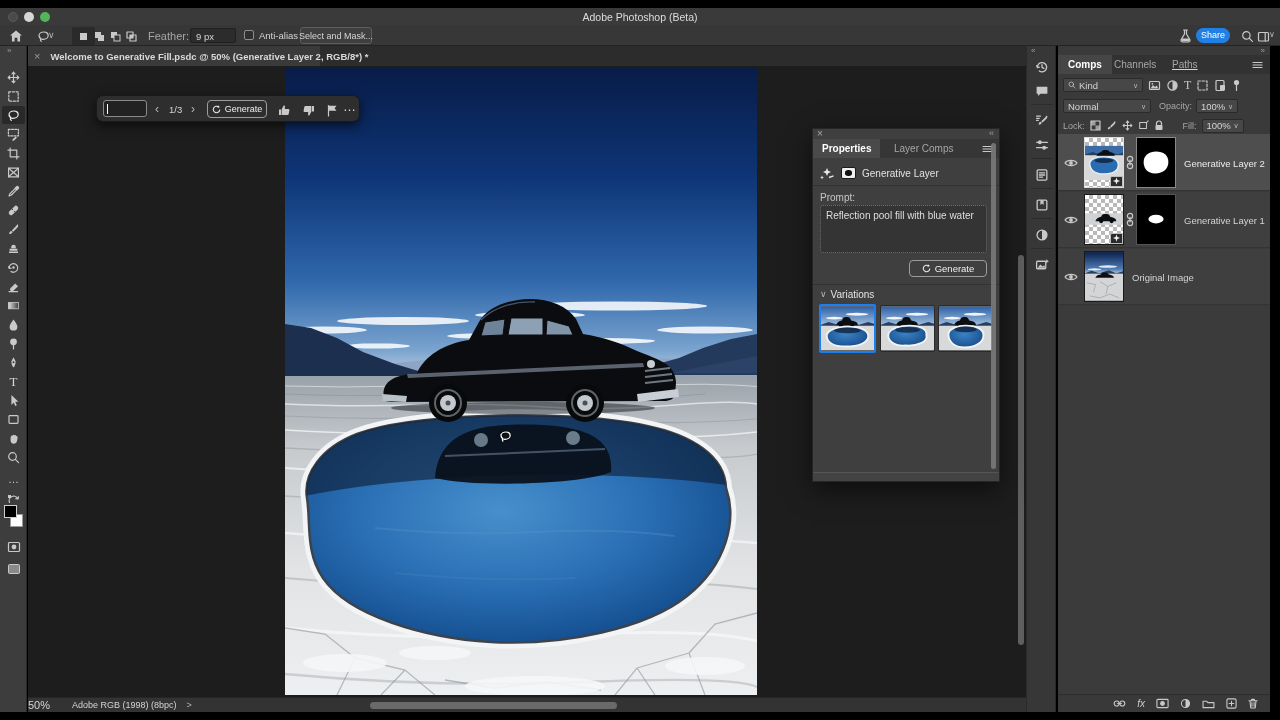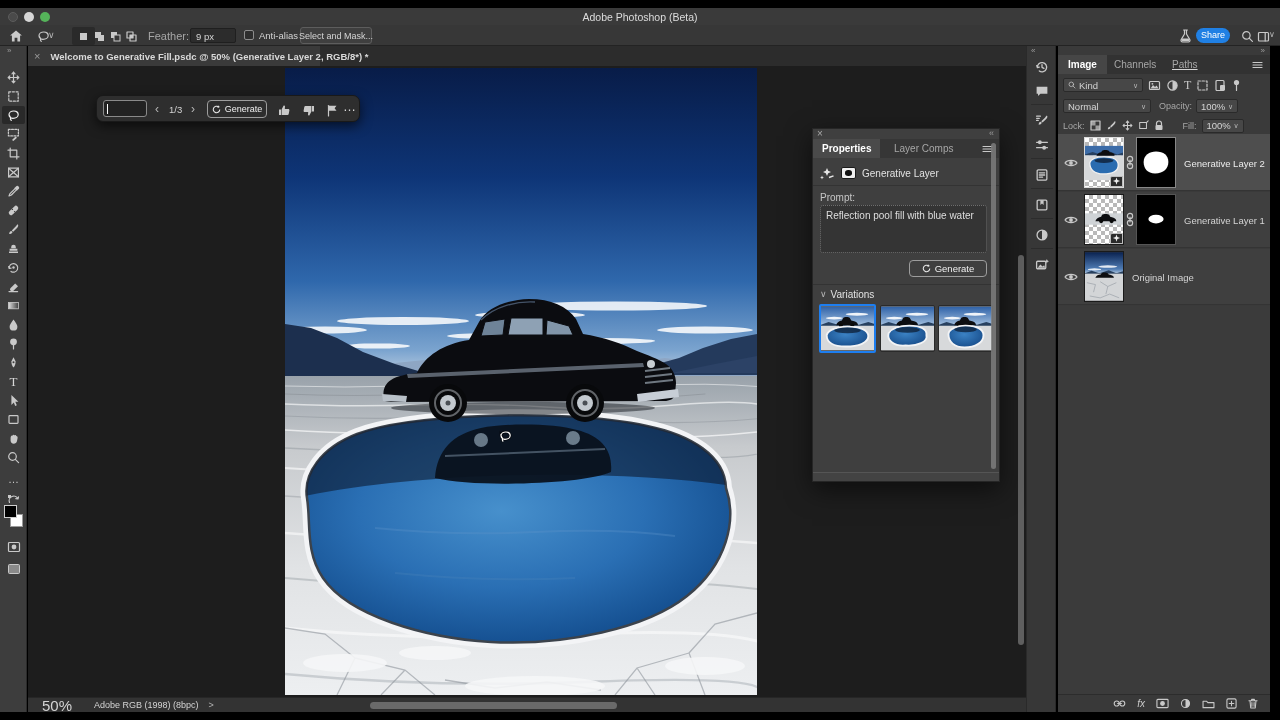--- a/index.html
+++ b/index.html
@@ -508,21 +508,21 @@
           </svg>
       </div>
       <div class="abs" style="right:3px;top:14px;width:5px;height:326px;background:#7d7d7d;border-radius:2.5px;opacity:0.85;"></div>
       <div class="abs" style="left:0;bottom:0;width:100%;height:9px;background:#434343;border-top:1px solid #555;"></div>
     </div>
 
     <div class="abs" style="left:0;top:631px;width:998px;height:0;"></div>
   </div>
 
   <div class="abs row" style="left:28px;top:697px;width:998px;height:15px;background:#333;border-top:1px solid #262626;">
-    <span class="t" style="margin-left:14px;font-size:15px;text-align:right;">50%</span>
+    <span class="t" style="font-size:11px;text-align:right;">50%</span>
     <span class="t" style="margin-left:22px;font-size:9px;">Adobe RGB (1998) (8bpc)</span>
     <span class="chev" style="margin-left:10px;font-size:9px;">&gt;</span>
     <div class="abs" style="left:342px;top:4px;width:247px;height:7px;background:#6a6a6a;border-radius:3.5px;"></div>
   </div>
 
   <div class="abs" style="left:1026px;top:46px;width:30px;height:666px;background:#373737;border-left:1px solid #2a2a2a;border-right:1px solid #2a2a2a;">
     <div class="abs chev" style="left:4px;top:1px;font-size:8px;color:#9a9a9a;">«</div>
     <div class="abs tool" style="left:3px;top:12px;">
         <svg width="14" height="14" viewBox="0 0 13 13">
           <path class="ico" d="M2.2,7 A4.3,4.3 0 1 1 4,10.2 M2.2,7 L1.6,5.2 M2.2,7 L4,6.6"></path>
@@ -577,21 +577,21 @@
           <path fill="#c9c9c9" d="M11,1 L11.6,2.4 L13,3 L11.6,3.6 L11,5 L10.4,3.6 L9,3 L10.4,2.4 Z"></path>
         </svg>
       </div>
   </div>
 
   <div class="abs" style="left:1058px;top:46px;width:212px;height:666px;background:#3a3a3a;">
     <div class="abs chev" style="right:5px;top:1px;font-size:8px;color:#9a9a9a;">»</div>
 
     <div class="abs" style="left:0;top:9px;width:100%;height:19px;background:#323232;">
       <div class="abs cen" style="left:0;top:0;height:19px;padding:0 10px;background:#464646;">
-        <span style="color:#fff;font-weight:bold;font-size:10px;">Image</span>
+        <span style="color:#fff;font-weight:bold;font-size:10px;">Comps</span>
       </div>
       <div class="abs cen" style="left:46px;top:0;height:19px;padding:0 10px;">
         <span class="dim" style="font-size:10px;">Channels</span>
       </div>
       <div class="abs cen" style="left:104px;top:0;height:19px;padding:0 10px;text-decoration:underline;">
         <span class="dim" style="font-size:10px;">Paths</span>
       </div>
       <svg class="abs" style="right:7px;top:6px;" width="11" height="8" viewBox="0 0 11 8">
           <path class="ico" d="M1,1.5 H10 M1,4 H10 M1,6.5 H10"></path>
         </svg>

